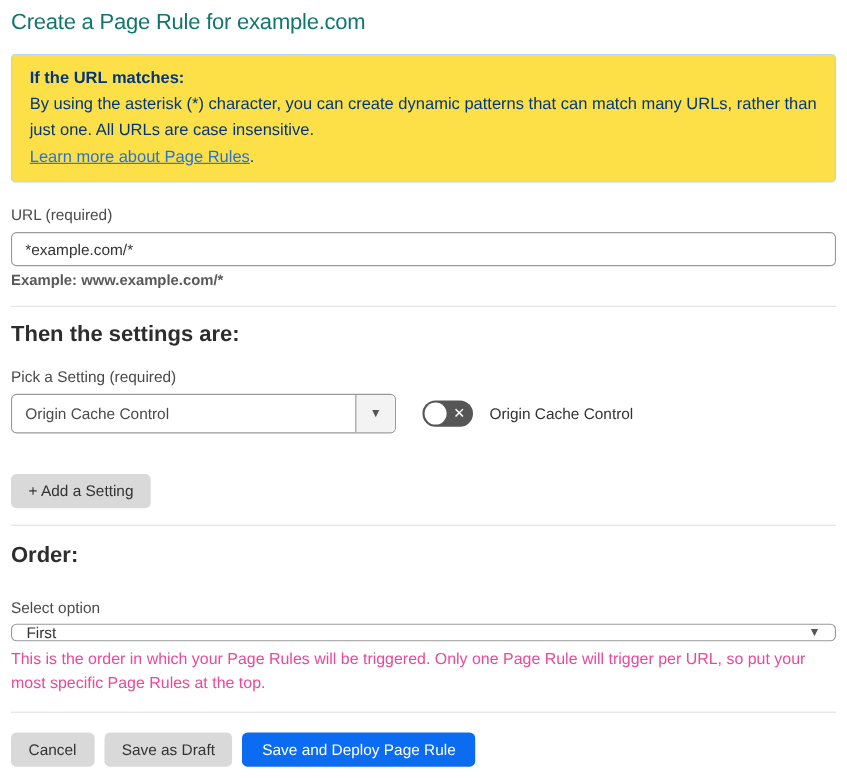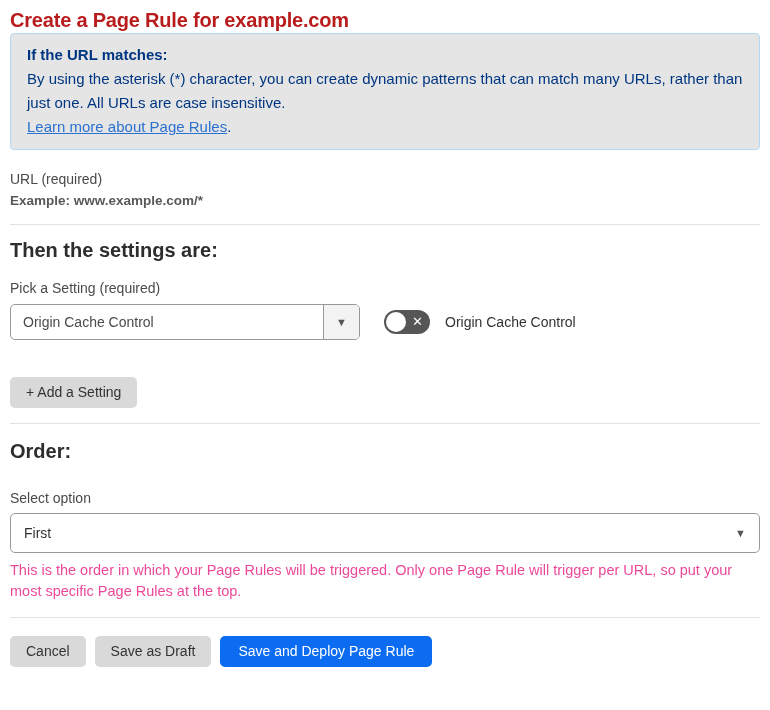--- a/index.html
+++ b/index.html
@@ -12,27 +12,27 @@
   .page {
     width: 770px;
     height: 710px;
     padding: 0 10px 12px 10px;
     overflow: hidden;
   }
   .page-title {
     margin: 0;
     padding-top: 9px;
     font-size: 20px;
-    font-weight: 700;
-    color: #b91c1c;
+    font-weight: 400;
+    color: #0f766e;
     letter-spacing: -0.2px;
   }
   .info-box {
-    margin-top: 1px;
-    background: #e5e5e5;
+    margin-top: 17px;
+    background: #fde047;
     border: 1px solid #b4d8f2;
     border-radius: 4px;
     padding: 9px 16px 10px 16px;
     color: #003681;
     font-size: 15px;
     line-height: 24px;
   }
   .info-box .info-heading {
     font-weight: 700;
     margin: 0;
@@ -166,21 +166,21 @@
     background: #0b6cf2;
     color: #ffffff;
     padding: 0 18px;
   }
   .add-setting-btn { margin-top: 37px; }
   .order-heading { margin-top: 18px; }
   .order-label { margin-top: 30px; }
   .order-select {
     margin-top: 6px;
     width: 750px;
-    height: 40px;
+    height: 16px;
     border: 1px solid #999;
     border-radius: 5px;
     background: #fff;
     display: flex;
     align-items: center;
     justify-content: space-between;
     padding: 0 13px;
     cursor: pointer;
   }
   .order-select .select-value {
@@ -211,20 +211,21 @@
 
   <h1 class="page-title">Create a Page Rule for example.com</h1>
 
   <div class="info-box">
     <p class="info-heading">If the URL matches:</p>
     <p class="info-body">By using the asterisk (*) character, you can create dynamic patterns that can match many URLs, rather than just one. All URLs are case insensitive.</p>
     <p class="info-body"><a class="info-link">Learn more about Page Rules</a><span>.</span></p>
   </div>
 
   <div class="field-label">URL (required)</div>
+  <input class="text-input" type="text" value="*example.com/*" style="">
   <div class="helper-text">Example: www.example.com/*</div>
 
   <hr class="divider">
 
   <h2 class="section-heading">Then the settings are:</h2>
 
   <div class="field-label picker-label">Pick a Setting (required)</div>
 
   <div class="setting-row">
     <div class="fake-select">

